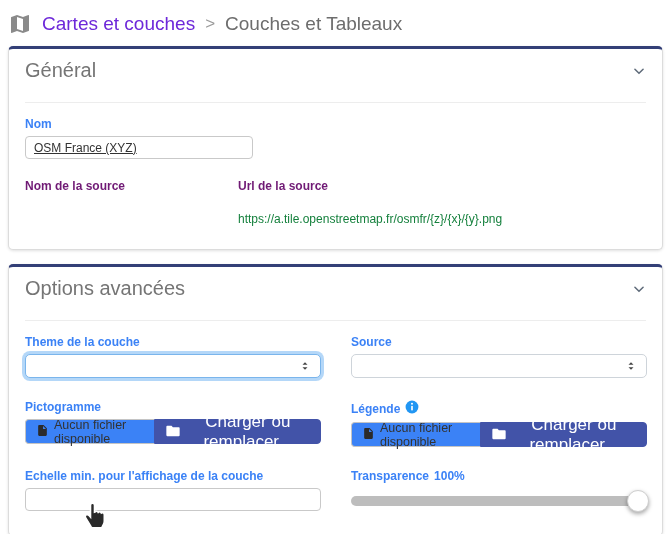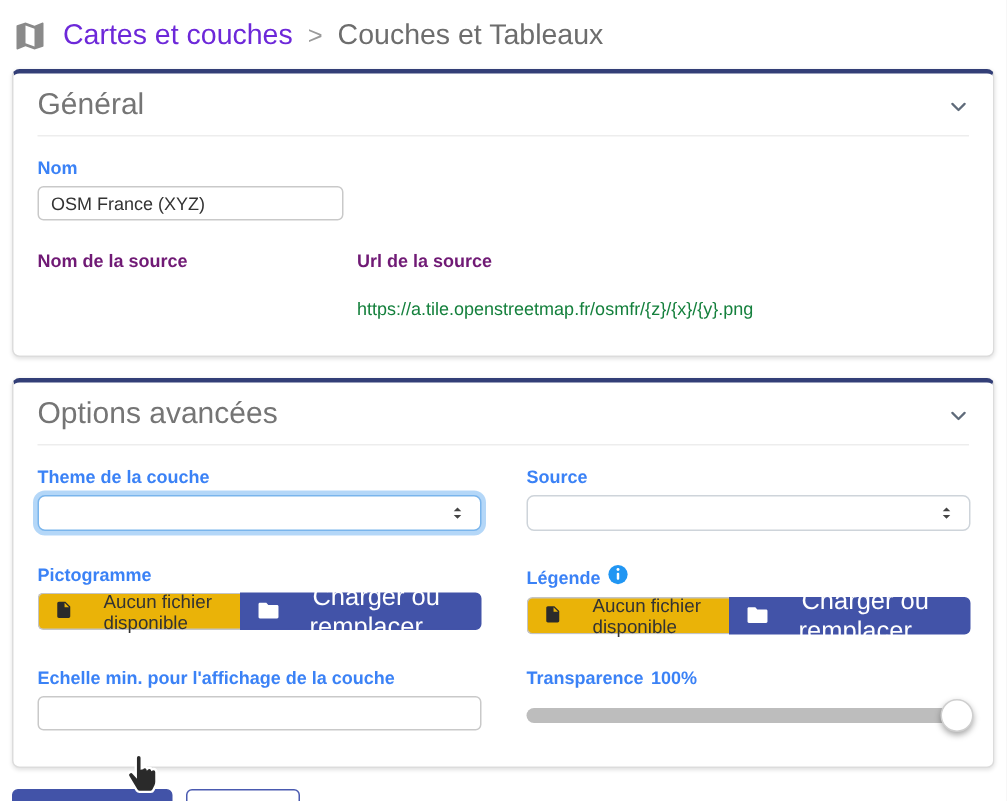--- a/index.html
+++ b/index.html
@@ -31,38 +31,38 @@
     background: #fff;
     border: 1px solid #dcdcdc;
     border-top: 3px solid #333f77;
     border-radius: 5px;
     box-shadow: 0 1px 3px rgba(0,0,0,0.12);
     margin: 0 8px 14px 8px;
     padding: 10px 16px 22px 16px;
   }
   .card-head {
     display: flex; align-items: center; justify-content: space-between;
-    padding-bottom: 8px;
+    padding-bottom: 20px;
     border-bottom: 1px solid #ededed;
     margin-bottom: 14px;
   }
   .card-title { font-size: 20px; font-weight: 400; color: #757575; }
   .chev { cursor: pointer; color: #5f6b7a; display:flex; align-items:center; }
 
   .field-label {
     font-size: 12px; font-weight: bold; color: #3b82f6;
     margin-bottom: 5px; display: flex; align-items: center; gap: 5px;
   }
   .text-input {
     border: 1px solid #c9c9c9; border-radius: 4px;
     height: 23px; padding: 2px 8px; font-size: 12px;
     font-family: "Liberation Sans", sans-serif; color: #333;
     outline: none; background: #fff;
   }
-  .name-input { width: 204px; }
+  .name-input { width: 228px; text-decoration: underline; }
 
   .source-row { display: flex; margin-top: 20px; }
   .source-col1 { width: 213px; }
   .ro-label { font-size: 12px; font-weight: bold; color: #701a75; margin-bottom: 16px; }
   .ro-value { font-size: 12px; color: #333; }
   .url-link { font-size: 12px; color: #15803d; text-decoration: none; cursor: pointer; }
 
   
   .adv-grid {
     display: grid;
@@ -85,24 +85,24 @@
   }
   .select-arrows {
     position: absolute; right: 9px; top: 50%;
     transform: translateY(-50%);
     display: flex; align-items: center;
   }
 
   
   .file-widget { display: flex; height: 25px; cursor: pointer; width: fit-content; }
   .file-left {
-    display: flex; align-items: center; gap: 20px;
+    display: flex; align-items: center; gap: 5px;
     border: 1px solid #c4c4c4; border-right: none;
     border-radius: 4px 0 0 4px;
-    padding: 0 10px; background: #eab308;
+    padding: 0 10px; background: #3b82f6;
     font-size: 12.5px; color: #333;
   }
   .file-btn {
     display: flex; align-items: center; gap: 7px;
     background: #4253a8; color: #fff;
     border: 1px solid #4253a8;
     border-radius: 0 4px 4px 0;
     padding: 0 11px; font-size: 17px;
     cursor: pointer;
   }

